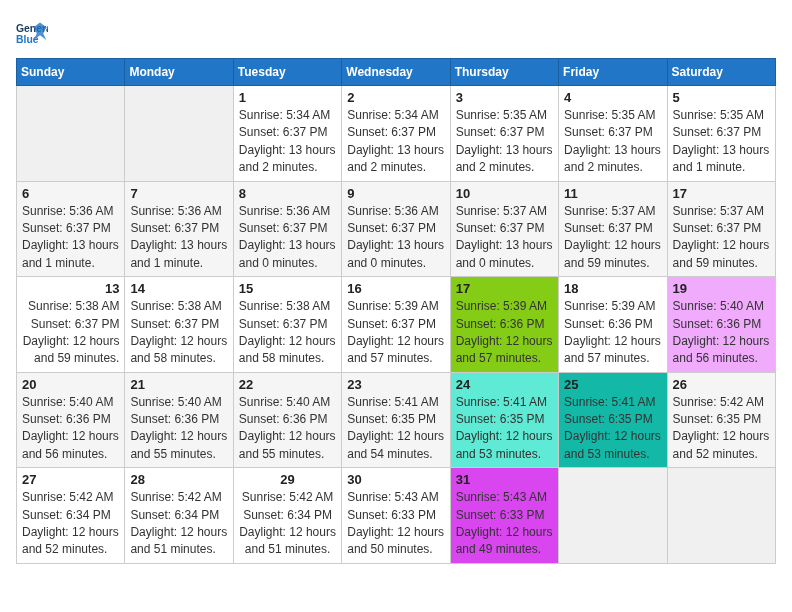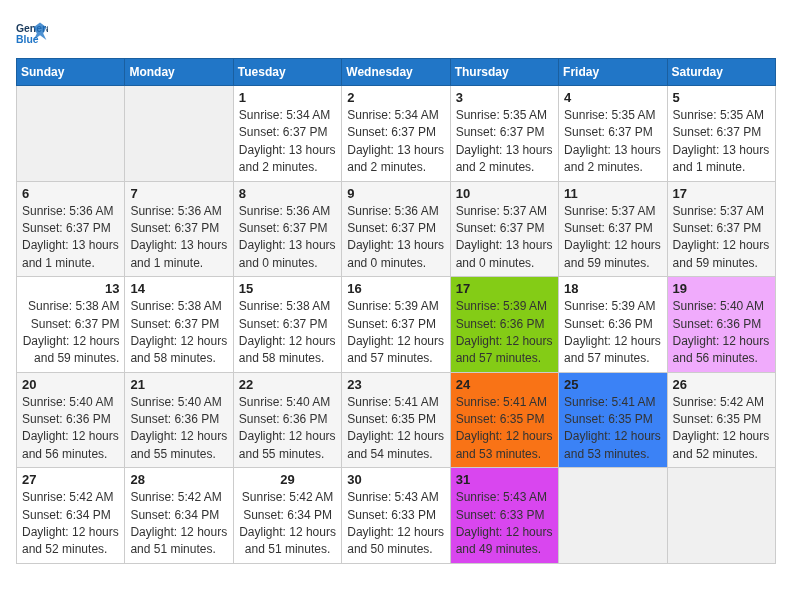--- a/index.html
+++ b/index.html
@@ -217,25 +217,25 @@
           <div class="day-detail">Sunrise: 5:40 AM<br>Sunset: 6:36 PM<br>Daylight: 12 hours<br>and 55 minutes.</div>
         </td>
         <td style="background: rgb(245, 245, 245);">
           <span class="day-num">22</span>
           <div class="day-detail">Sunrise: 5:40 AM<br>Sunset: 6:36 PM<br>Daylight: 12 hours<br>and 55 minutes.</div>
         </td>
         <td style="background: rgb(245, 245, 245);">
           <span class="day-num">23</span>
           <div class="day-detail">Sunrise: 5:41 AM<br>Sunset: 6:35 PM<br>Daylight: 12 hours<br>and 54 minutes.</div>
         </td>
-        <td style="background: #f97316;">
+        <td style="background: #5eead4;">
           <span class="day-num">24</span>
           <div class="day-detail">Sunrise: 5:41 AM<br>Sunset: 6:35 PM<br>Daylight: 12 hours<br>and 53 minutes.</div>
         </td>
-        <td style="background: #3b82f6;">
+        <td style="background: #14b8a6;">
           <span class="day-num">25</span>
           <div class="day-detail">Sunrise: 5:41 AM<br>Sunset: 6:35 PM<br>Daylight: 12 hours<br>and 53 minutes.</div>
         </td>
         <td style="background: rgb(245, 245, 245);">
           <span class="day-num">26</span>
           <div class="day-detail">Sunrise: 5:42 AM<br>Sunset: 6:35 PM<br>Daylight: 12 hours<br>and 52 minutes.</div>
         </td>
       </tr>
       <tr>
         <td style="background: rgb(255, 255, 255);">

